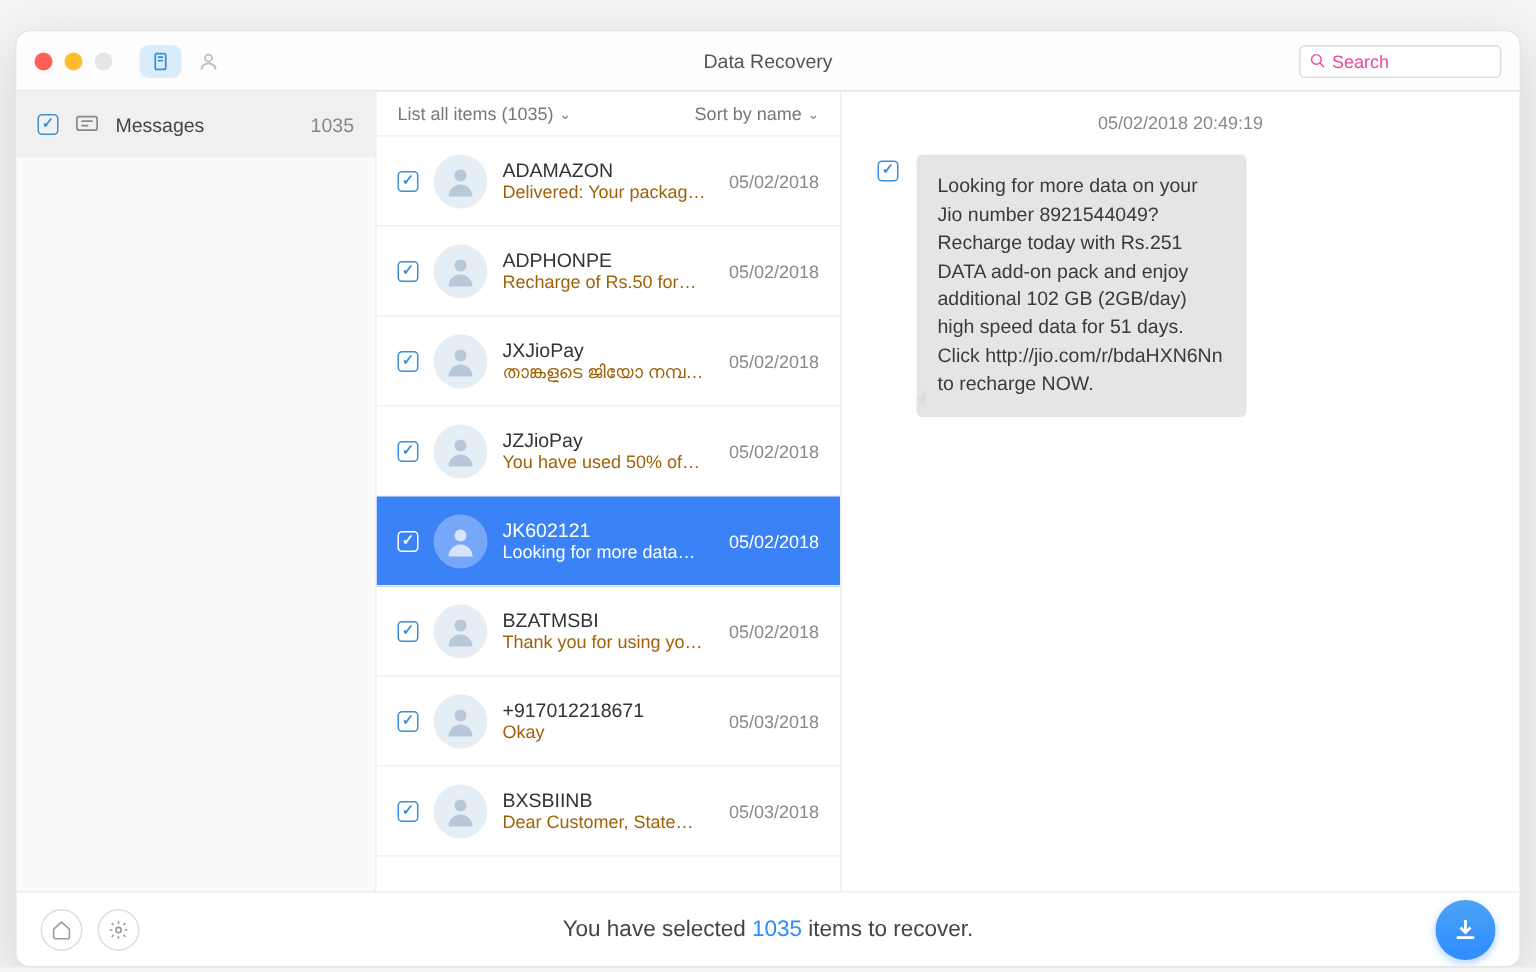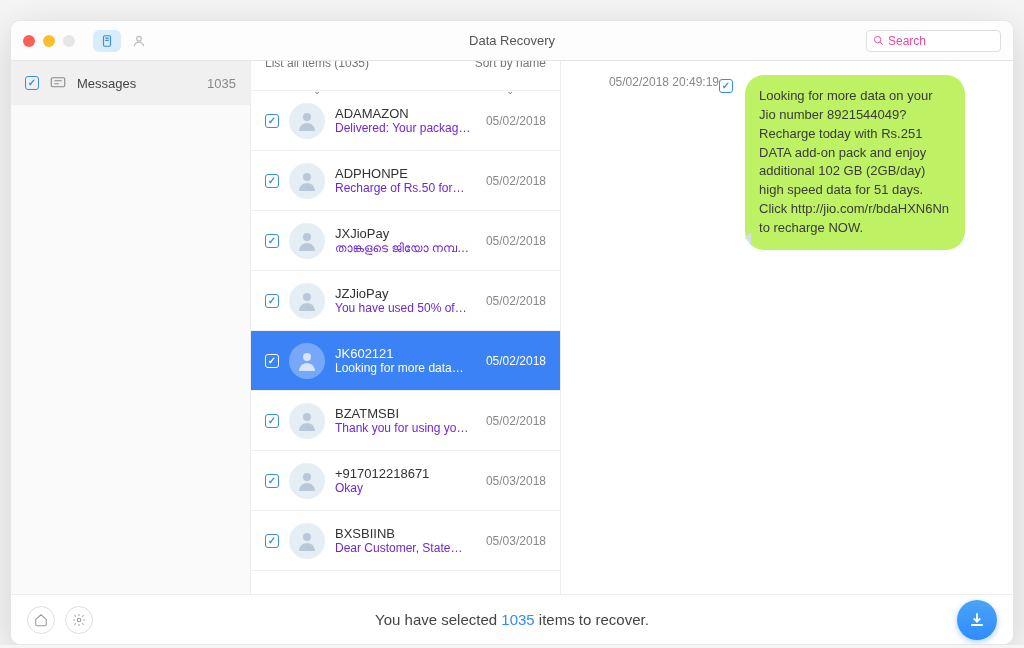--- a/index.html
+++ b/index.html
@@ -22,41 +22,41 @@
   .side-item.active { background: #f0f0f0; color: #444; }
   .side-item .count { margin-left: auto; color: #888; font-size: 13px; }
   .side-item.faded { color: #ccc; }
   .chk { width: 14px; height: 14px; border: 1.5px solid #3b8fd8; border-radius: 3px; display: inline-flex; align-items: center; justify-content: center; flex-shrink: 0; }
   .chk.on::after { content: "✓"; font-size: 10px; color: #3b8fd8; font-weight: bold; line-height: 1; }
   .chk.off { border-color: #ddd; }
   .msg-icon, .attach-icon { color: #bbb; flex-shrink: 0; }
   .side-item.active .msg-icon { color: #888; }
   .listcol { width: 310px; border-right: 1px solid #eee; display: flex; flex-direction: column; min-height: 0; }
   .listhead { height: 30px; display: flex; align-items: center; justify-content: space-between; padding: 0 14px; font-size: 12px; color: #777; border-bottom: 1px solid #f0f0f0; }
-  .lh-item { display: flex; align-items: center; gap: 16px; cursor: default; flex-direction: column; }
+  .lh-item { display: flex; align-items: center; gap: 4px; cursor: default; }
   .chev { font-size: 9px; }
   .list { flex: 1; overflow-y: auto; }
   .row { height: 60px; display: flex; align-items: center; padding: 0 14px; gap: 10px; border-bottom: 1px solid #f0f0f0; }
   .row .avatar { width: 36px; height: 36px; border-radius: 50%; background: #e6eef5; display: flex; align-items: center; justify-content: center; flex-shrink: 0; }
   .row .avatar svg { fill: #b8c8d8; }
   .row .text { flex: 1; min-width: 0; }
   .row .name { font-size: 13px; color: #333; white-space: nowrap; overflow: hidden; text-overflow: ellipsis; }
-  .row .prev { font-size: 12px; color: #6d28d9; white-space: nowrap; overflow: hidden; text-overflow: ellipsis; }
+  .row .prev { font-size: 12px; color: #a16207; white-space: nowrap; overflow: hidden; text-overflow: ellipsis; }
   .row .date { font-size: 12px; color: #888; flex-shrink: 0; text-align: center; }
   .row.selected { background: #3b82f6; }
   .row.selected .name, .row.selected .prev, .row.selected .date { color: #fff; }
   .row.selected .chk { border-color: #fff; }
   .row.selected .chk.on::after { color: #fff; }
   .row.selected .avatar { background: rgba(255,255,255,0.3); }
   .row.selected .avatar svg { fill: rgba(255,255,255,0.7); }
-  .detail { flex: 1; display: flex; flex-direction: row; padding: 14px 24px; position: relative; justify-content: center; }
+  .detail { flex: 1; display: flex; flex-direction: column; padding: 14px 24px; position: relative; }
   .timestamp { text-align: center; font-size: 12px; color: #888; margin-bottom: 14px; }
   .bubble-row { display: flex; align-items: flex-start; gap: 12px; }
   .bubble-row .chk { margin-top: 4px; }
-  .bubble { background: #bef264; color: #3a3a3a; font-size: 13px; line-height: 1.45; padding: 12px 14px; border-radius: 19px; max-width: 220px; position: relative; }
+  .bubble { background: #e5e5e5; color: #3a3a3a; font-size: 13px; line-height: 1.45; padding: 12px 14px; border-radius: 4px; max-width: 220px; position: relative; }
   .bubble::before { content: ""; position: absolute; left: -6px; bottom: 6px; width: 0; height: 0; border: 6px solid transparent; border-right-color: #d6dfe8; }
   .footer { height: 50px; border-top: 1px solid #eee; display: flex; align-items: center; padding: 0 16px; position: relative; }
   .foot-left { display: flex; gap: 10px; }
   .circ-btn { width: 28px; height: 28px; border: 1px solid #ddd; border-radius: 50%; display: flex; align-items: center; justify-content: center; color: #999; }
   .foot-center { position: absolute; left: 50%; transform: translateX(-50%); font-size: 15px; color: #444; }
   .foot-center .num { color: #2f8cff; }
   .recover-btn { margin-left: auto; width: 40px; height: 40px; border-radius: 50%; background: linear-gradient(180deg,#4aa3f5,#2f8cff); display: flex; align-items: center; justify-content: center; color: #fff; box-shadow: 0 2px 6px rgba(47,140,255,0.4); }
   svg { display: block; }
 </style>
 </head>

